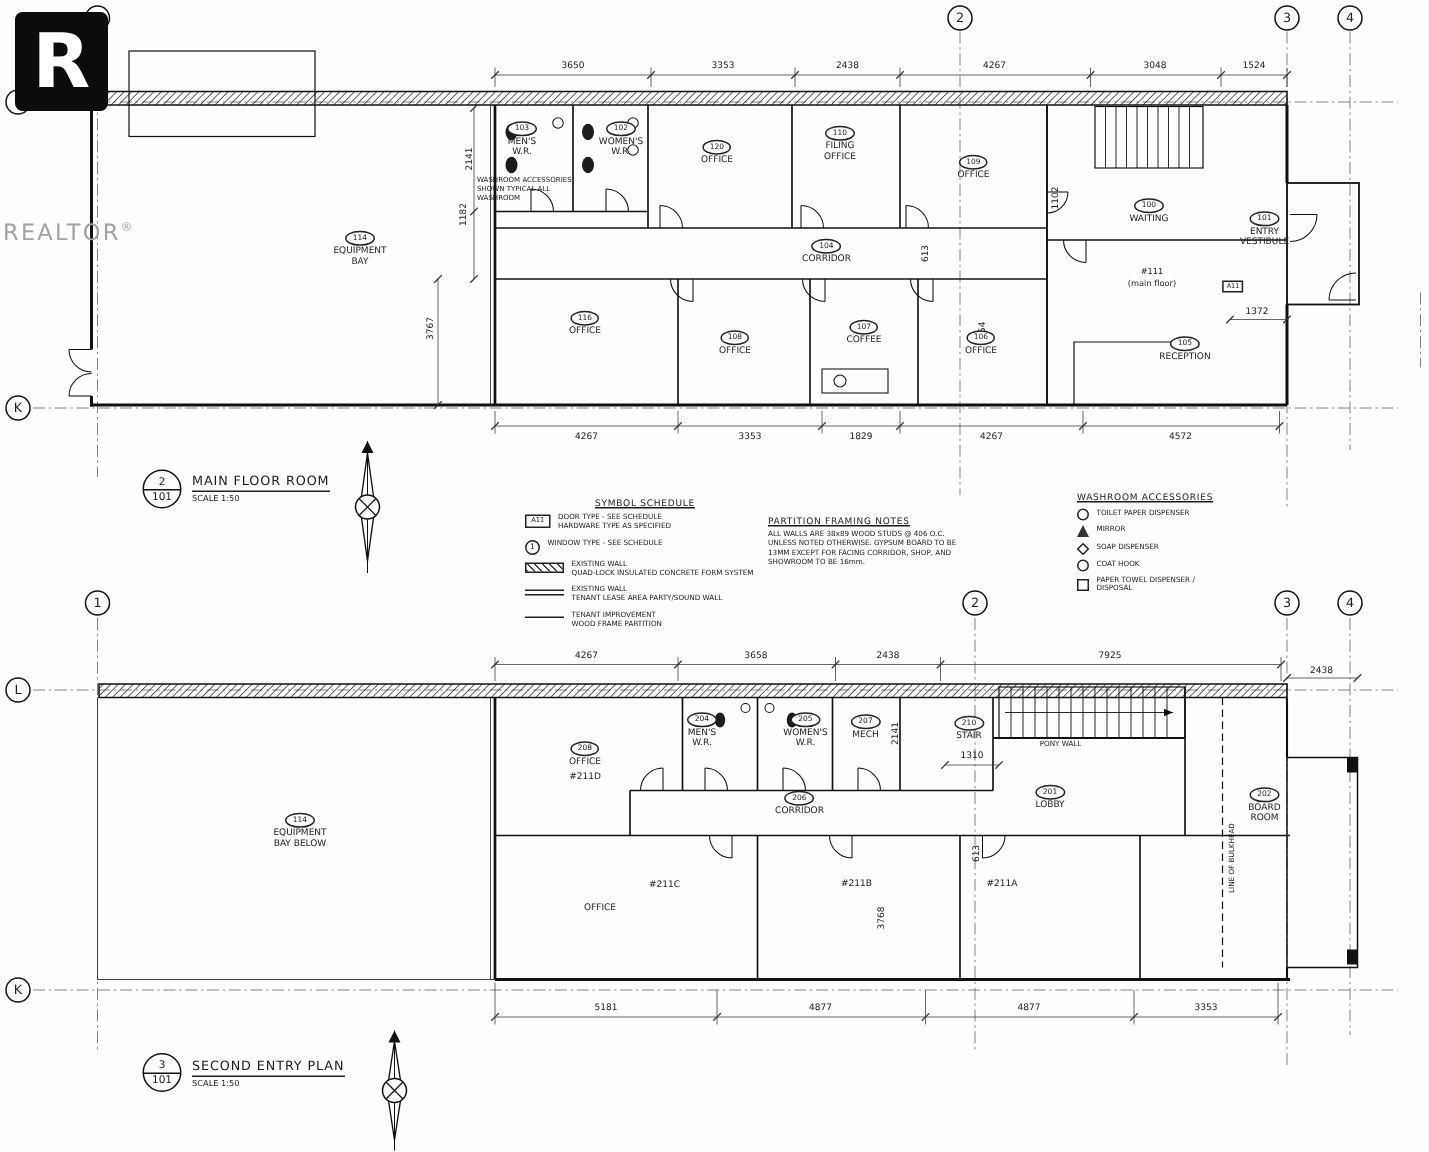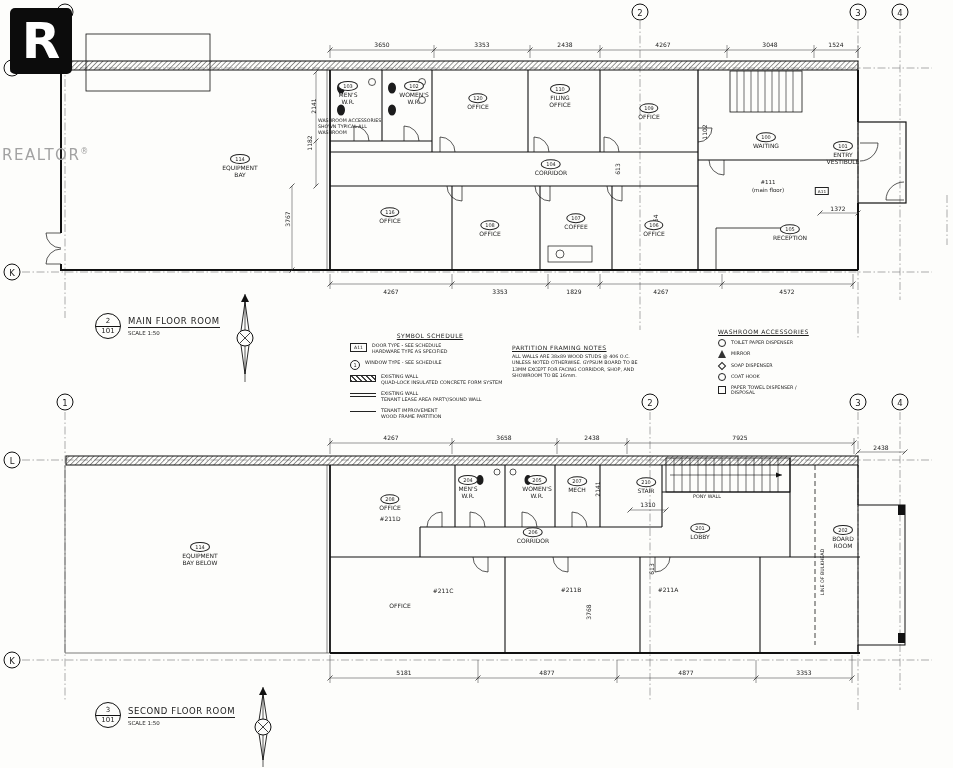--- a/index.html
+++ b/index.html
@@ -593,16 +593,16 @@
     <div class="ctop">2</div>
     <div class="cbot">101</div>
   </div>
   <div class="plan-title" style="left:128px; top:316px;">MAIN FLOOR ROOM</div>
   <div class="plan-scale" style="left:128px; top:330px;">SCALE 1:50</div>
 
   <div class="callout" style="left:95px; top:702px;">
     <div class="ctop">3</div>
     <div class="cbot">101</div>
   </div>
-  <div class="plan-title" style="left:128px; top:706px;">SECOND FLOOR ROOM</div>
+  <div class="plan-title" style="left:128px; top:706px;">SECOND ENTRY PLAN</div>
   <div class="plan-scale" style="left:128px; top:720px;">SCALE 1:50</div>
 
 </div>
 
 </body></html>

